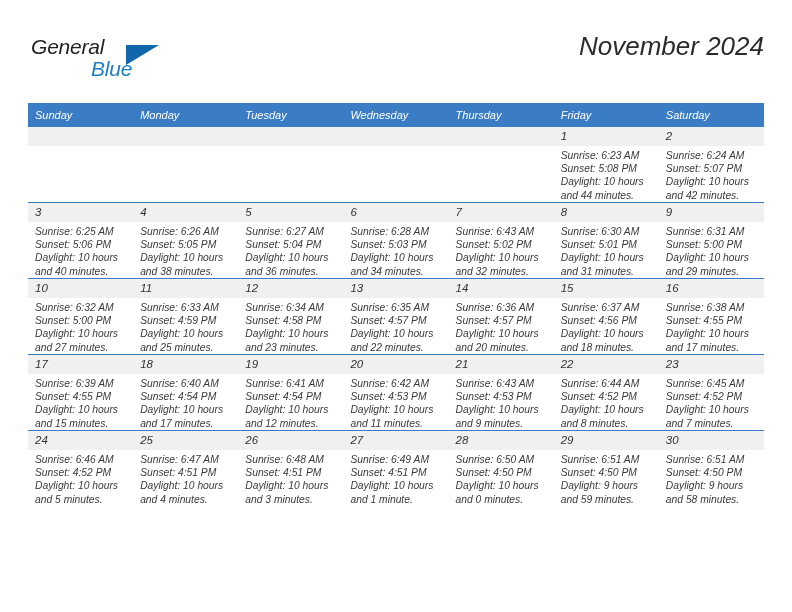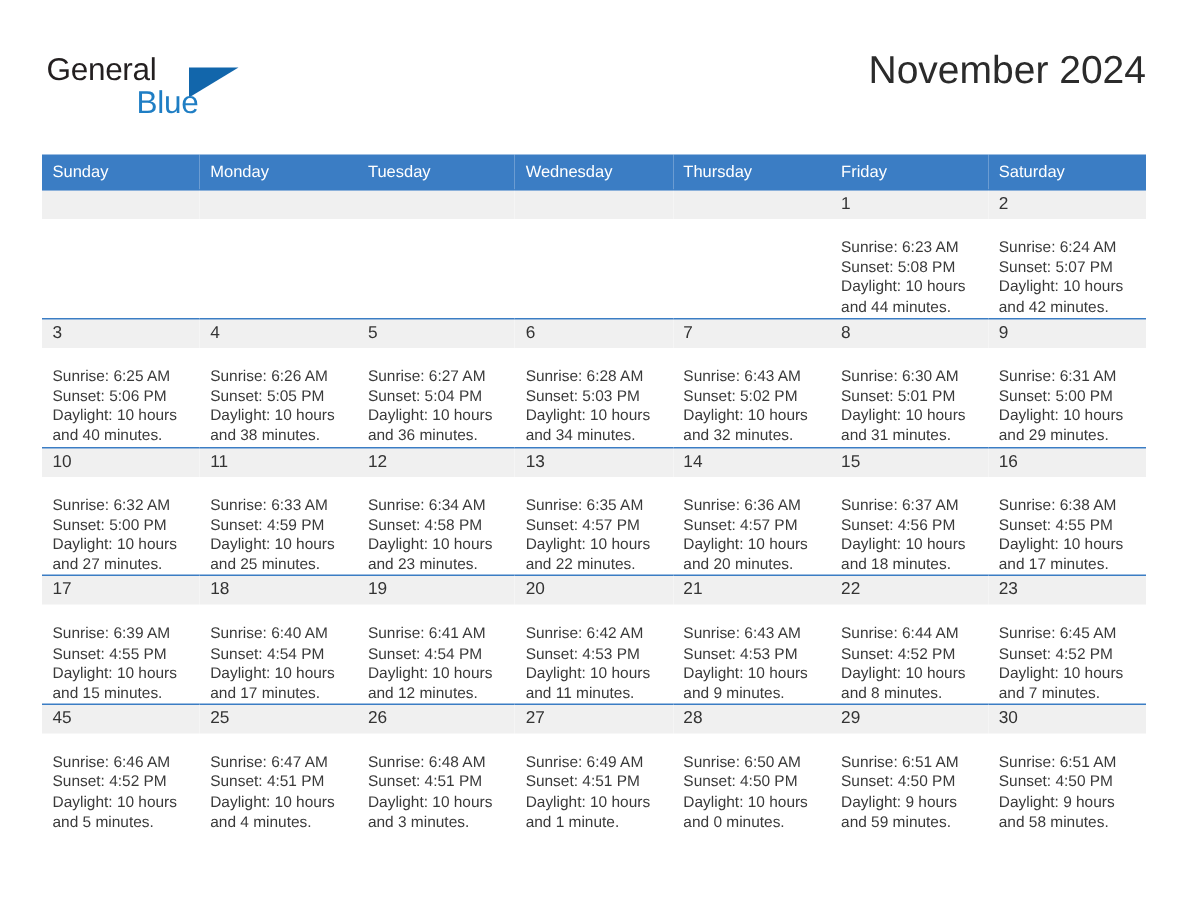--- a/index.html
+++ b/index.html
@@ -13,20 +13,21 @@
     font-family: "Liberation Sans", sans-serif;
     color: #222222;
     overflow: hidden;
   }
 
   .page {
     position: relative;
     width: 792px;
     height: 612px;
     box-sizing: border-box;
+    font-style: italic;
   }
 
   
   .header {
     position: absolute;
     left: 28px;
     top: 30px;
     right: 28px;
     height: 62px;
   }
@@ -127,21 +128,21 @@
     color: #333333;
     padding: 3px 0 3px 7px;
     height: 13px;
     line-height: 13px;
   }
   td.empty .daynum {
     background: #f0f0f0;
     color: transparent;
   }
   .cell-body {
-    padding: 13px 5px 0 7px;
+    padding: 3px 5px 0 7px;
     font-size: 10.3px;
     line-height: 13.2px;
     color: #3a3a3a;
   }
   .cell-body div {
     white-space: nowrap;
   }
   .cell-body .daylight-wrap {
     white-space: normal;
   }
@@ -380,21 +381,21 @@
             <span class="daynum">23</span>
             <div class="cell-body">
               <div>Sunrise: 6:45 AM</div>
               <div>Sunset: 4:52 PM</div>
               <div class="daylight-wrap">Daylight: 10 hours and 7 minutes.</div>
             </div>
           </td>
         </tr>
         <tr class="week-row">
           <td class="">
-            <span class="daynum">45</span>
+            <span class="daynum">24</span>
             <div class="cell-body">
               <div>Sunrise: 6:46 AM</div>
               <div>Sunset: 4:52 PM</div>
               <div class="daylight-wrap">Daylight: 10 hours and 5 minutes.</div>
             </div>
           </td>
           <td class="">
             <span class="daynum">25</span>
             <div class="cell-body">
               <div>Sunrise: 6:47 AM</div>

